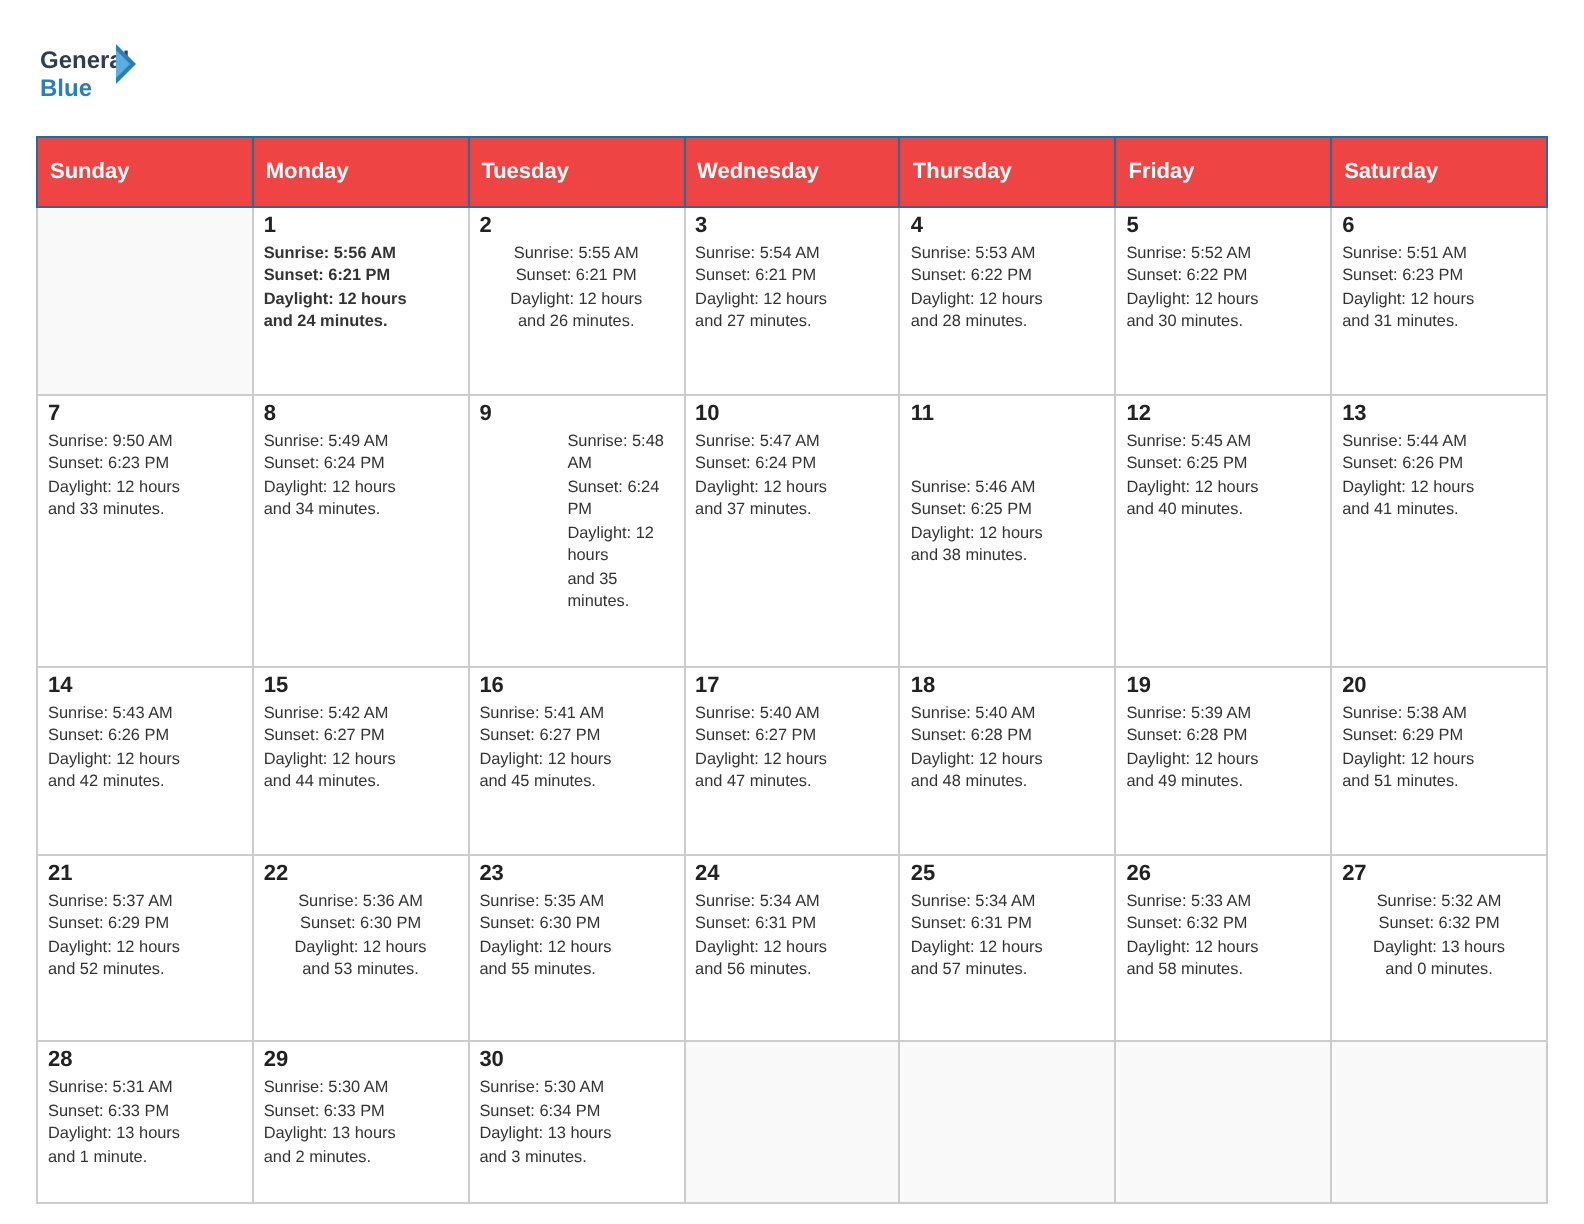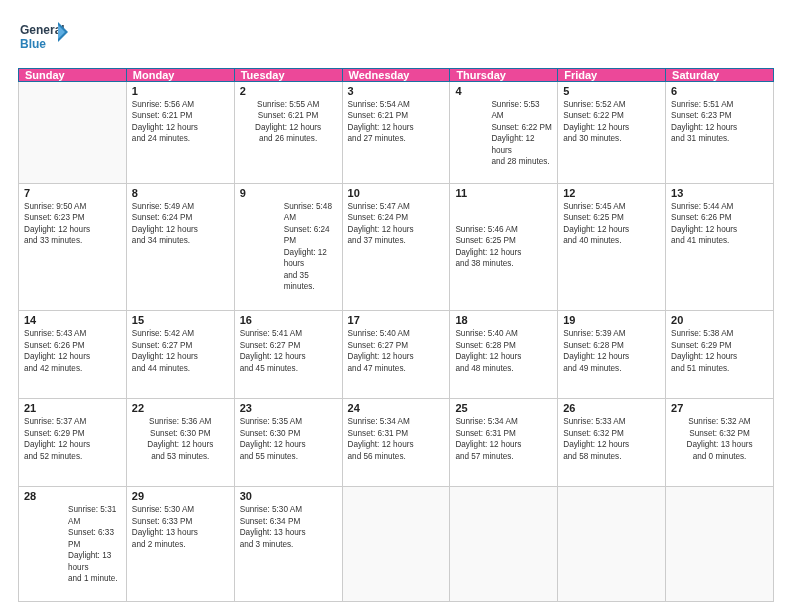--- a/index.html
+++ b/index.html
@@ -42,24 +42,24 @@
       color: #555;
       margin-top: 2px;
     }
     .calendar {
       width: 100%;
       border-collapse: collapse;
       flex: 1;
       font-size: 9px;
     }
     .calendar th {
-      background: #ec4899;
+      background: #ef4444;
       color: #fff;
       text-align: left;
-      padding: 0 6px;
+      padding: 11px 6px;
       font-size: 11px;
       font-weight: bold;
       border: 1px solid #1a6fa3;
     }
     .calendar td {
       border: 1px solid #ccc;
       vertical-align: top;
       padding: 3px 5px;
       width: calc(100% / 7);
       height: 78px;
@@ -111,42 +111,42 @@
         <th>Thursday</th>
         <th>Friday</th>
         <th>Saturday</th>
       </tr>
     </thead>
     <tbody id="calendar-body">
     <tr>
           <td class="empty"></td>
           <td>
             <div class="day-num">1</div>
-            <div class="day-info" style="white-space: pre-line;">Sunrise: 5:56 AM
+            <div class="day-info" style="white-space: pre-line; font-weight: bold;">Sunrise: 5:56 AM
 Sunset: 6:21 PM
 Daylight: 12 hours
 and 24 minutes.</div>
           </td>
           <td>
             <div class="day-num">2</div>
             <div class="day-info" style="white-space: pre-line; text-align: center;">Sunrise: 5:55 AM
 Sunset: 6:21 PM
 Daylight: 12 hours
 and 26 minutes.</div>
           </td>
           <td>
             <div class="day-num">3</div>
             <div class="day-info" style="white-space: pre-line;">Sunrise: 5:54 AM
 Sunset: 6:21 PM
 Daylight: 12 hours
 and 27 minutes.</div>
           </td>
           <td>
             <div class="day-num">4</div>
-            <div class="day-info" style="white-space: pre-line; margin-left: 36px;">Sunrise: 5:53 AM
+            <div class="day-info" style="white-space: pre-line;">Sunrise: 5:53 AM
 Sunset: 6:22 PM
 Daylight: 12 hours
 and 28 minutes.</div>
           </td>
           <td>
             <div class="day-num">5</div>
             <div class="day-info" style="white-space: pre-line;">Sunrise: 5:52 AM
 Sunset: 6:22 PM
 Daylight: 12 hours
 and 30 minutes.</div>
@@ -308,21 +308,21 @@
             <div class="day-num">27</div>
             <div class="day-info" style="white-space: pre-line; text-align: center;">Sunrise: 5:32 AM
 Sunset: 6:32 PM
 Daylight: 13 hours
 and 0 minutes.</div>
           </td>
         </tr>
         <tr class="last-row">
           <td>
             <div class="day-num">28</div>
-            <div class="day-info" style="white-space: pre-line; margin-left: 44px;">Sunrise: 5:31 AM
+            <div class="day-info" style="white-space: pre-line;">Sunrise: 5:31 AM
 Sunset: 6:33 PM
 Daylight: 13 hours
 and 1 minute.</div>
           </td>
           <td>
             <div class="day-num">29</div>
             <div class="day-info" style="white-space: pre-line;">Sunrise: 5:30 AM
 Sunset: 6:33 PM
 Daylight: 13 hours
 and 2 minutes.</div>

